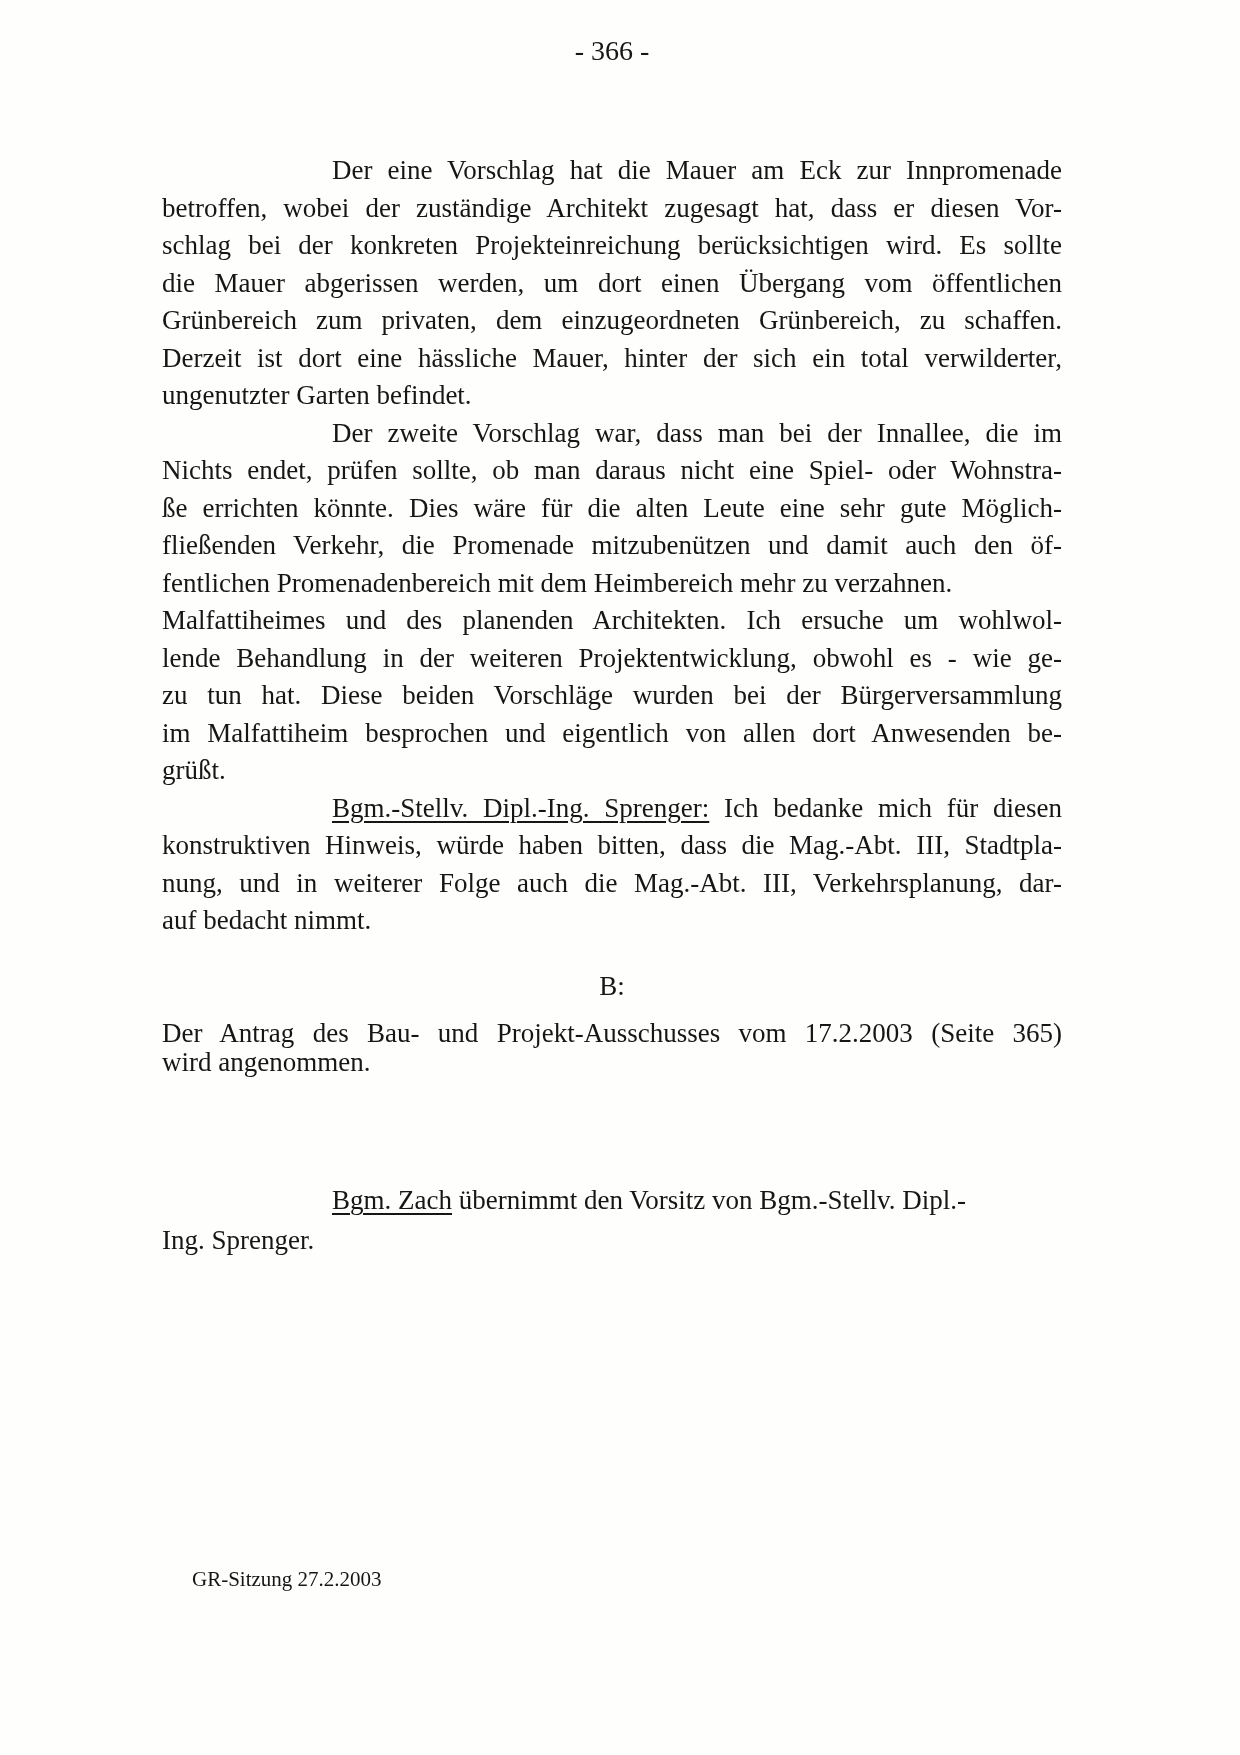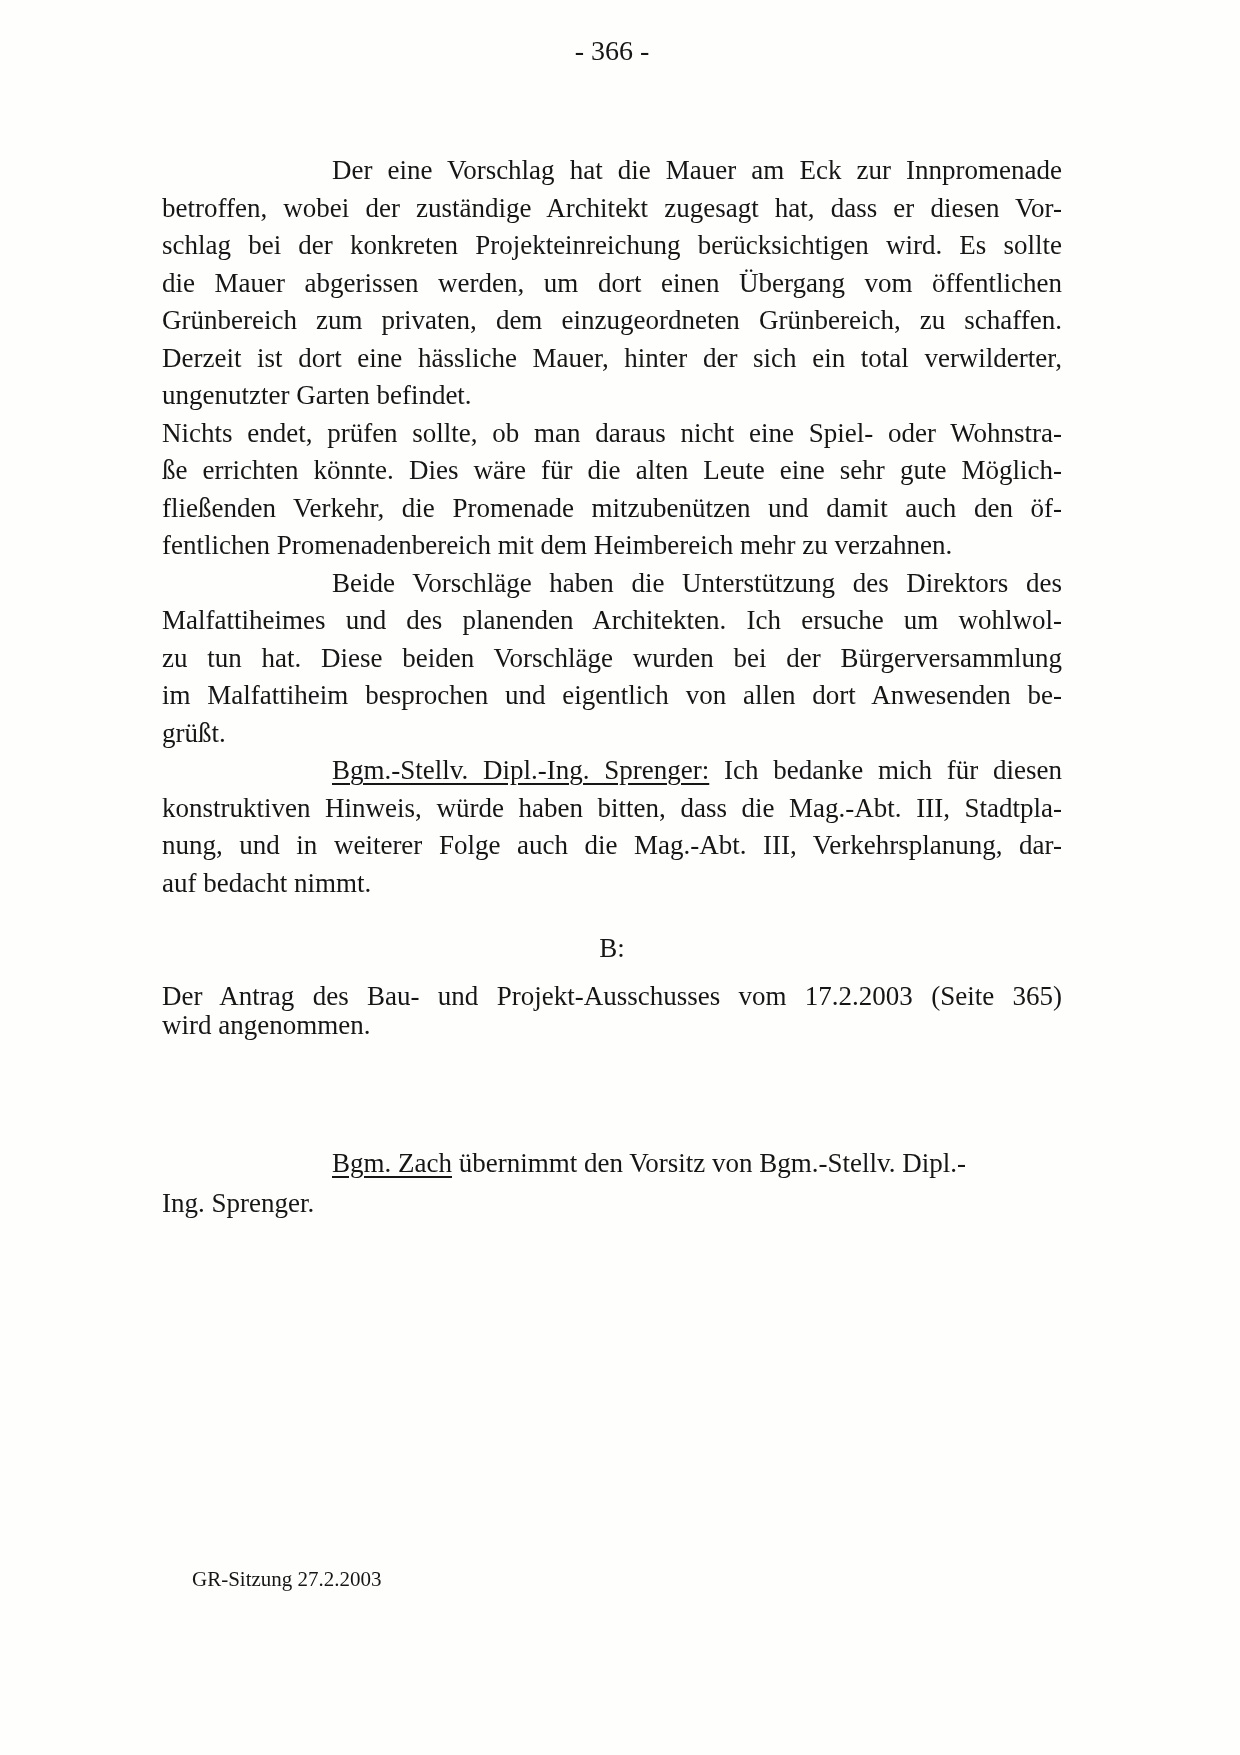--- a/index.html
+++ b/index.html
@@ -76,28 +76,29 @@
       <div class="para style-body">
         <div class="line j i"><span>Der eine Vorschlag hat die Mauer am Eck zur Innpromenade</span></div>
         <div class="line j"><span>betroffen, wobei der zuständige Architekt zugesagt hat, dass er diesen Vor-</span></div>
         <div class="line j"><span>schlag bei der konkreten Projekteinreichung berücksichtigen wird. Es sollte</span></div>
         <div class="line j"><span>die Mauer abgerissen werden, um dort einen Übergang vom öffentlichen</span></div>
         <div class="line j"><span>Grünbereich zum privaten, dem einzugeordneten Grünbereich, zu schaffen.</span></div>
         <div class="line j"><span>Derzeit ist dort eine hässliche Mauer, hinter der sich ein total verwilderter,</span></div>
         <div class="line"><span>ungenutzter Garten befindet.</span></div>
       </div>
       <div class="para style-body">
+        <div class="line j i"><span>Der zweite Vorschlag war, dass man bei der Innallee, die im</span></div>
         <div class="line j"><span>Nichts endet, prüfen sollte, ob man daraus nicht eine Spiel- oder Wohnstra-</span></div>
         <div class="line j"><span>ße errichten könnte. Dies wäre für die alten Leute eine sehr gute Möglich-</span></div>
         <div class="line j"><span>fließenden Verkehr, die Promenade mitzubenützen und damit auch den öf-</span></div>
         <div class="line"><span>fentlichen Promenadenbereich mit dem Heimbereich mehr zu verzahnen.</span></div>
       </div>
       <div class="para style-body">
-        <div class="line j i"><span>Beide Vorschläge haben die Unterstützung des Direktors des</span></div>
         <div class="line j"><span>Malfattiheimes und des planenden Architekten. Ich ersuche um wohlwol-</span></div>
+        <div class="line j"><span>lende Behandlung in der weiteren Projektentwicklung, obwohl es - wie ge-</span></div>
         <div class="line j"><span>zu tun hat. Diese beiden Vorschläge wurden bei der Bürgerversammlung</span></div>
         <div class="line j"><span>im Malfattiheim besprochen und eigentlich von allen dort Anwesenden be-</span></div>
         <div class="line"><span>grüßt.</span></div>
       </div>
       <div class="para style-body">
         <div class="line j i"><span class="u">Bgm.-Stellv. Dipl.-Ing. Sprenger:</span><span> Ich bedanke mich für diesen</span></div>
         <div class="line j"><span>konstruktiven Hinweis, würde haben bitten, dass die Mag.-Abt. III, Stadtpla-</span></div>
         <div class="line j"><span>nung, und in weiterer Folge auch die Mag.-Abt. III, Verkehrsplanung, dar-</span></div>
         <div class="line"><span>auf bedacht nimmt.</span></div>
       </div>

